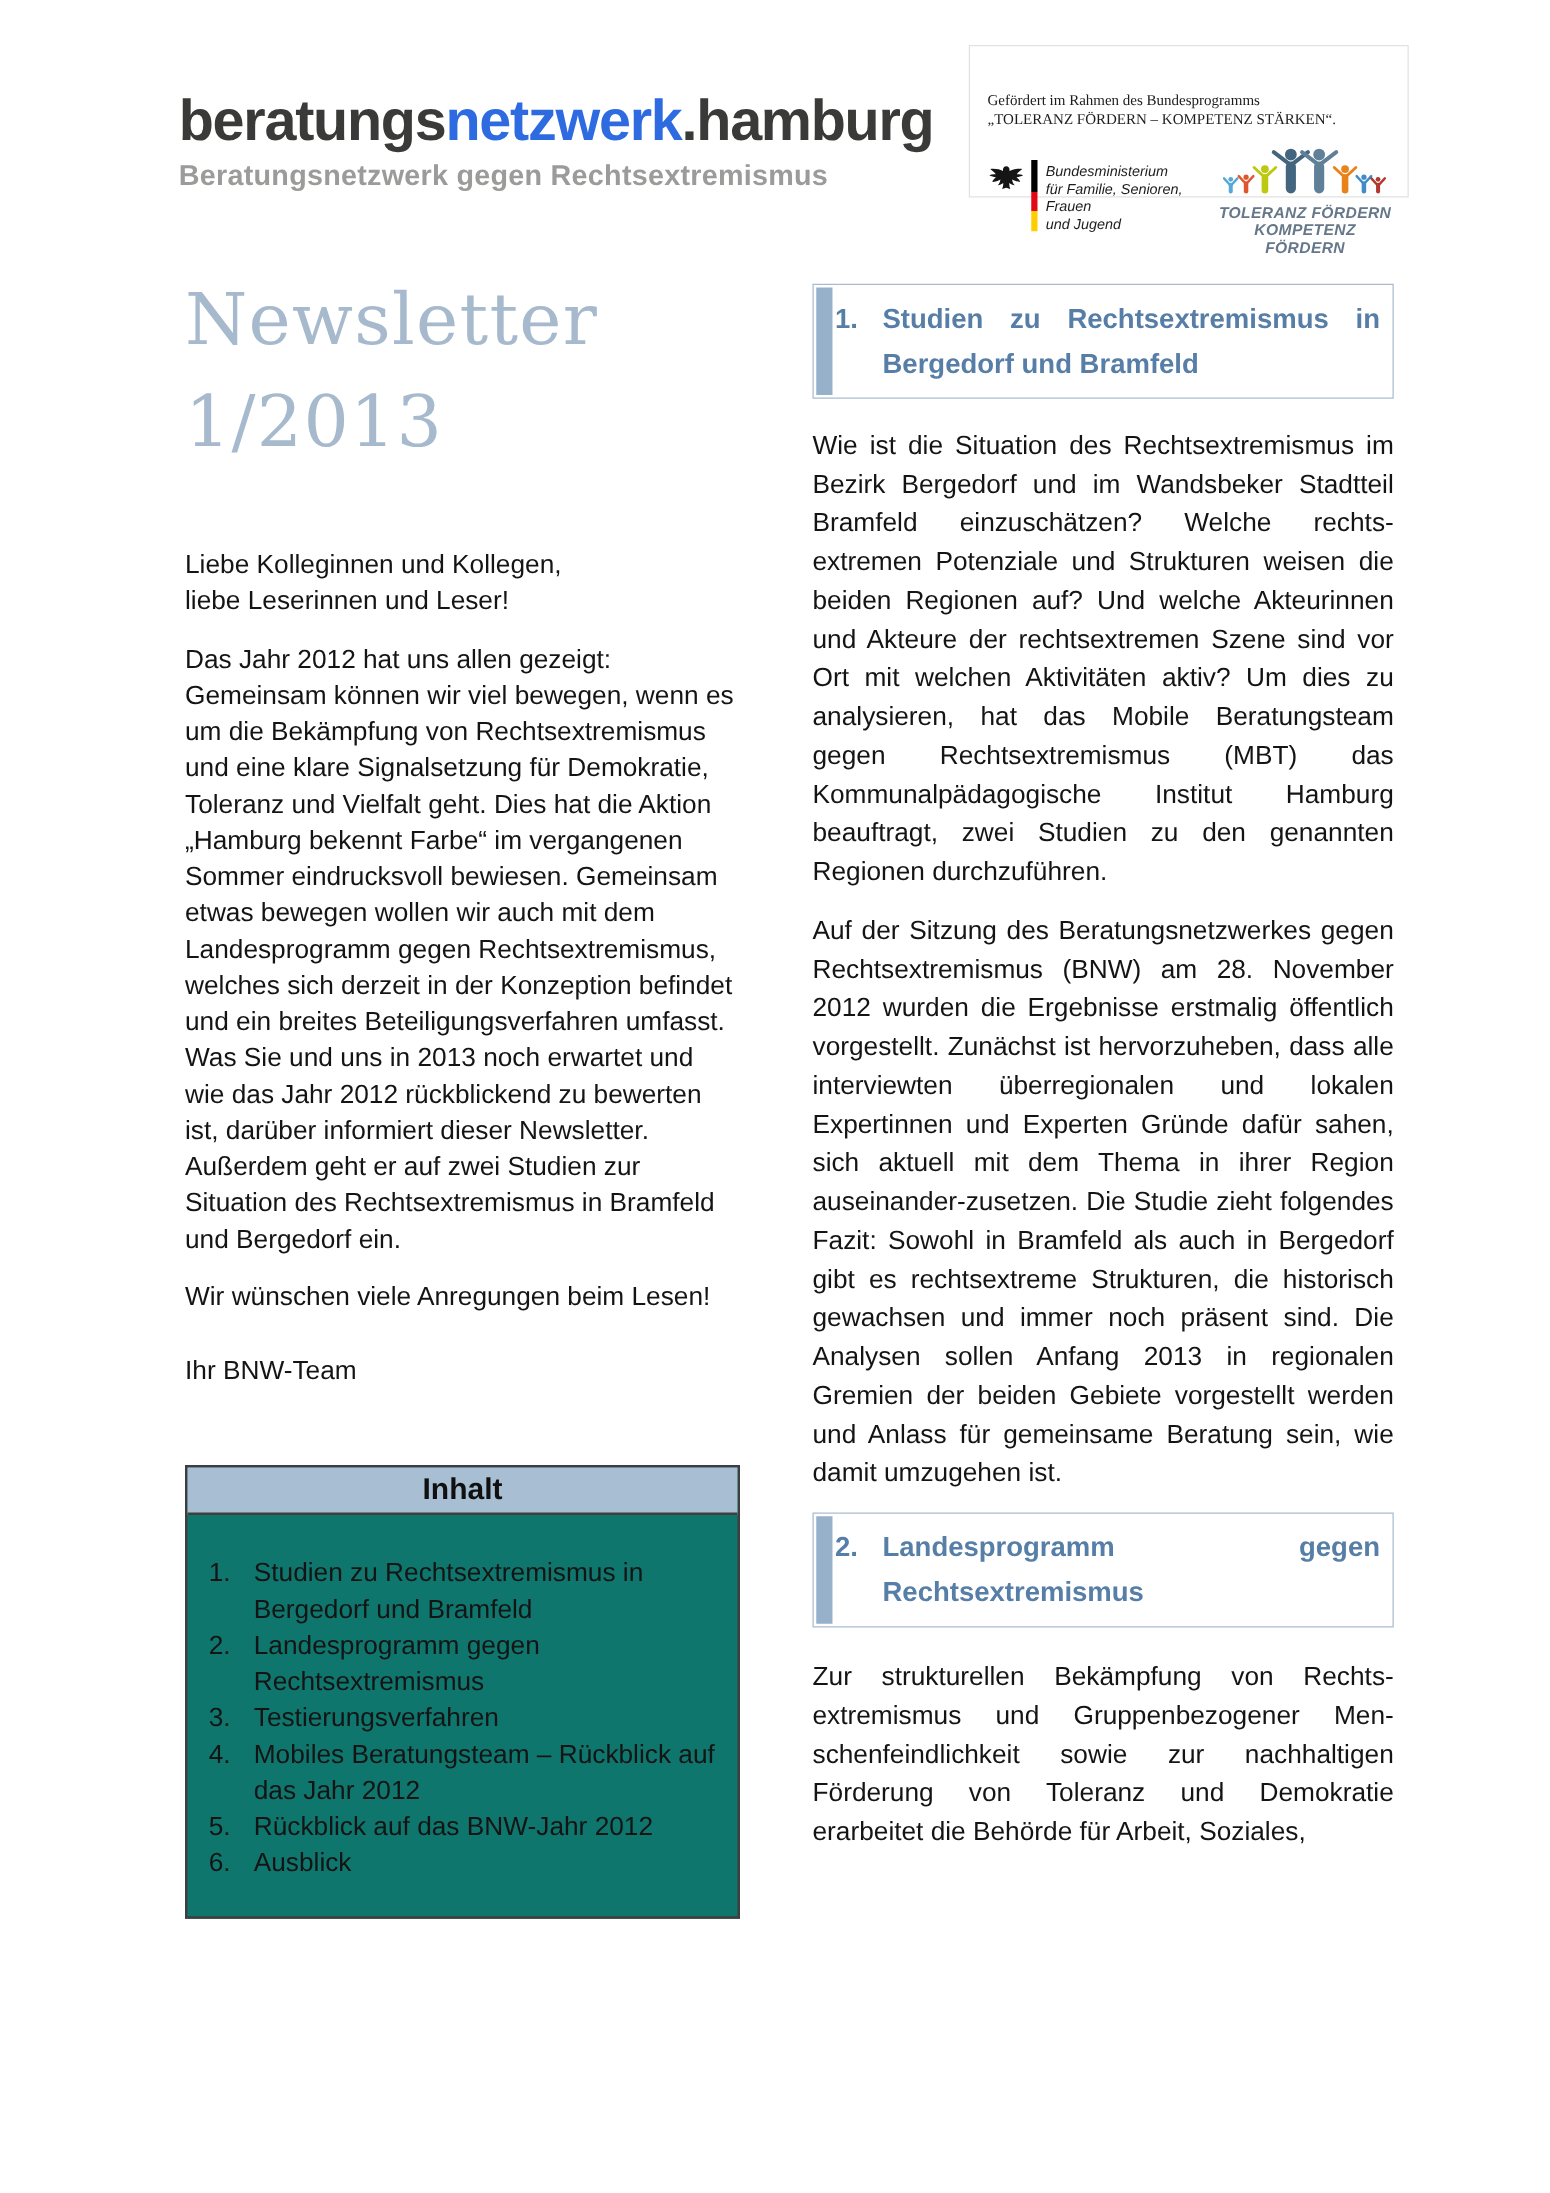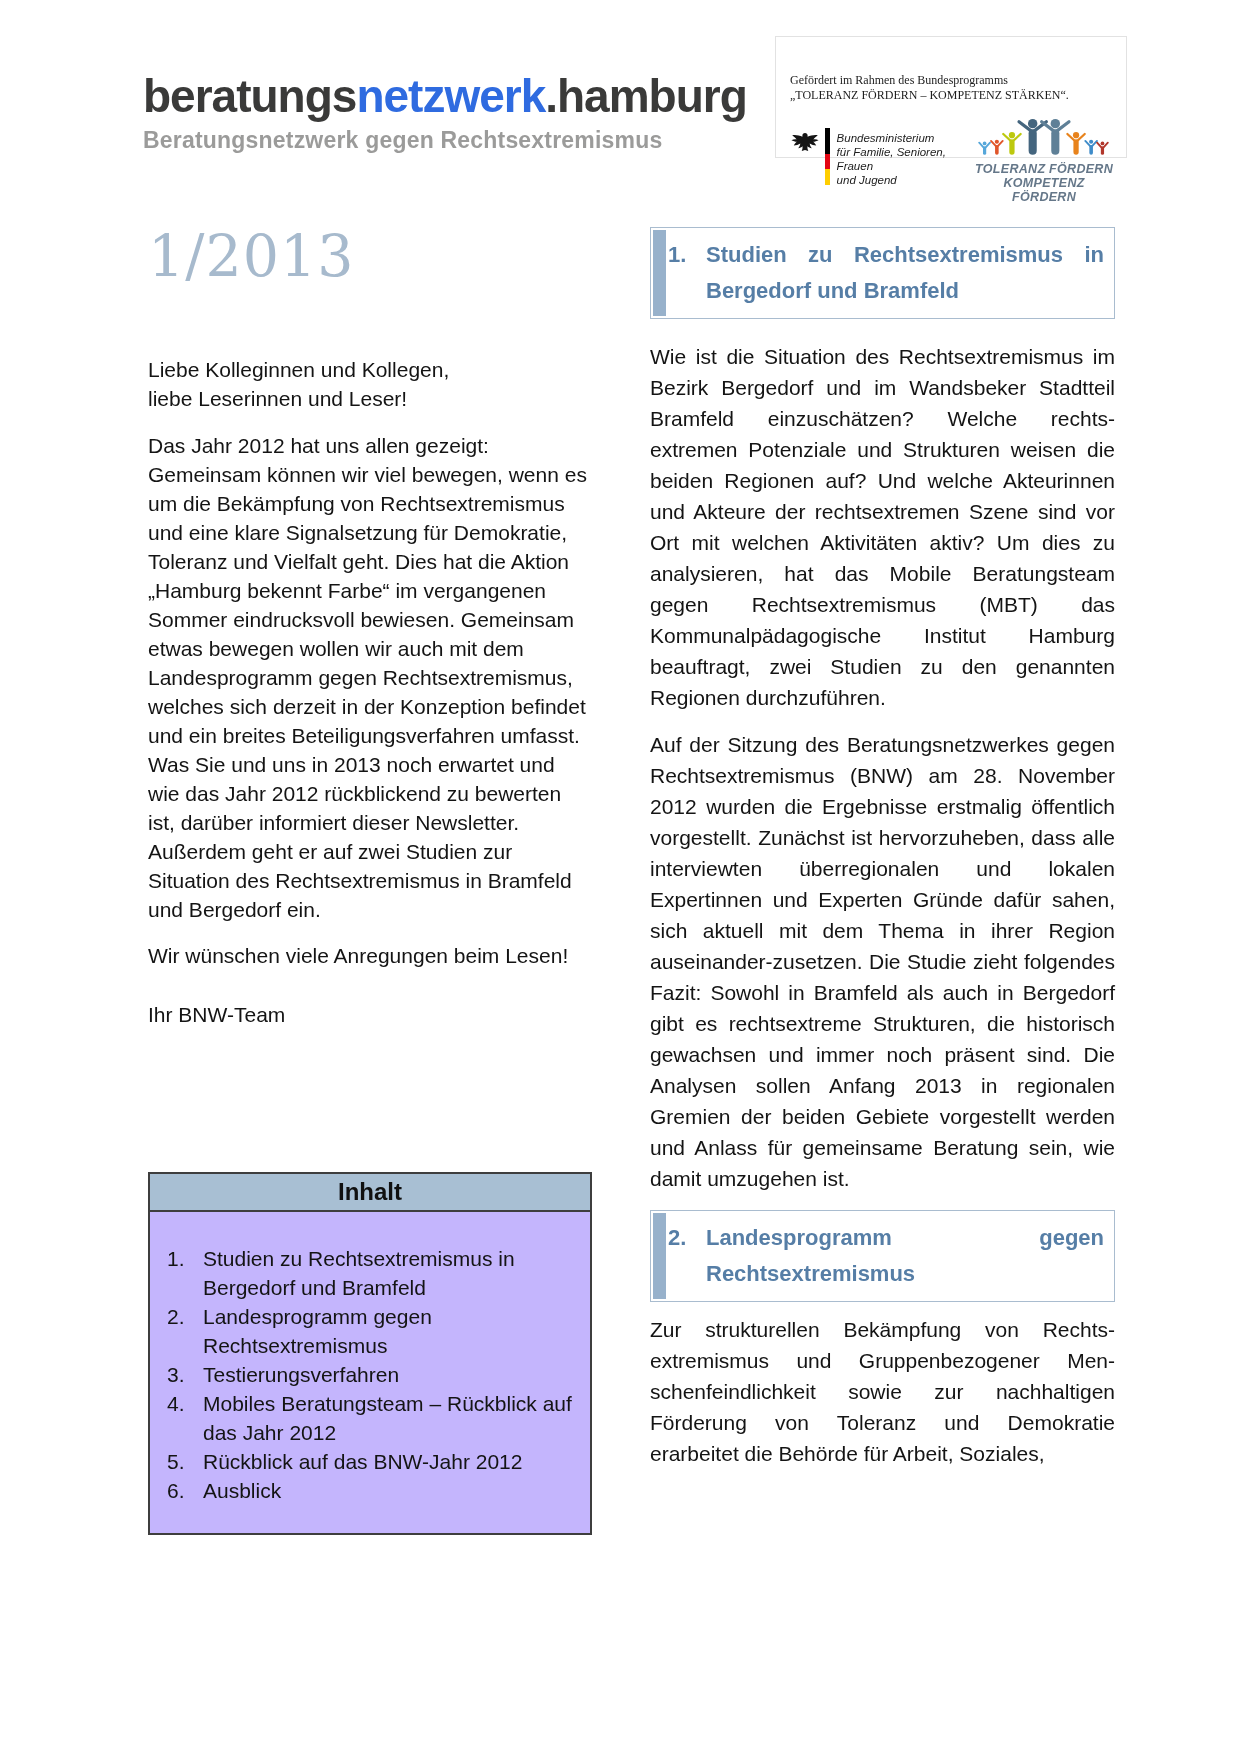--- a/index.html
+++ b/index.html
@@ -30,41 +30,41 @@
   .nl-title{margin:0;font-family:"DejaVu Serif","Liberation Serif",serif;font-weight:400;
             font-size:57px;line-height:82px;color:#a7bacd;letter-spacing:1px;}
   .body-text{font-size:21px;line-height:29px;color:#141414;}
   .greeting{margin-top:58px;}
   .intro{margin-top:18px;}
   .wish{margin-top:17px;}
   .sig{margin-top:30px;}
 
   
   .toc{position:absolute;left:148px;top:1172px;width:444px;box-sizing:border-box;
-       border:2px solid #3e3e3e;background:#c4b5fd;}
+       border:2px solid #3e3e3e;background:#0f766e;}
   .toc-header{background:#a8bfd3;border-bottom:2px solid #3e3e3e;height:36px;display:flex;
               align-items:center;justify-content:center;font-size:24px;font-weight:700;color:#101010;}
   .toc-body{padding:32px 14px 28px 17px;}
   .toc-row{display:flex;font-size:21px;line-height:29px;}
   .toc-num{flex:none;width:36px;}
   .toc-text{flex:1;}
 
   
   .col-right{position:absolute;left:650px;top:227px;width:465px;}
   .section-box{border:1px solid #a9bccf;display:flex;background:#fff;margin:0 0 22px 0;}
   .section-bar{flex:none;width:13px;background:#97b1cb;margin:2px;}
   .section-title{flex:1;padding:9px 10px 9px 6px;font-size:22px;font-weight:700;line-height:36px;
                  color:#567ea6;text-align:justify;}
   .hang{padding-left:38px;text-indent:-38px;}
   .num-inline{display:inline-block;width:38px;text-indent:0;}
   .para{font-size:21px;line-height:31px;text-align:justify;margin:0 0 16px 0;}
   .bullet{display:flex;margin:-8px 0 8px 0;}
   .bullet-dot{flex:none;width:9px;height:9px;border-radius:50%;background:#7e9cba;margin:11px 14px 0 5px;}
   .bullet-text{flex:1;font-size:21px;line-height:31px;text-align:justify;}
-  .sb2{margin-bottom:12px;}
+  .sb2{margin-bottom:24px;}
 </style>
 </head>
 <body>
 
 <div class="page">
 
   <header class="brand">
     <div class="brand-main"><span>beratungs</span><span class="accent">netzwerk</span><span>.hamburg</span></div>
     <div class="brand-sub">Beratungsnetzwerk gegen Rechtsextremismus</div>
   </header>
@@ -134,20 +134,21 @@
         <div class="program-text">
           <div>TOLERANZ FÖRDERN</div>
           <div>KOMPETENZ FÖRDERN</div>
         </div>
       </div>
     </div>
   </div>
 
   <section class="col-left">
     <h1 class="nl-title">
+      <div>Newsletter</div>
       <div>1/2013</div>
     </h1>
     <div class="body-text greeting">
       <div>Liebe Kolleginnen und Kollegen,</div>
       <div>liebe Leserinnen und Leser!</div>
     </div>
     <div class="body-text intro">Das Jahr 2012 hat uns allen gezeigt: Gemeinsam können wir viel bewegen, wenn es um die Bekämpfung von Rechtsextremismus und eine klare Signalsetzung für Demokratie, Toleranz und Vielfalt geht. Dies hat die Aktion „Hamburg bekennt Farbe“ im vergangenen Sommer eindrucksvoll bewiesen. Gemeinsam etwas bewegen wollen wir auch mit dem Landesprogramm gegen Rechtsextremismus, welches sich derzeit in der Konzeption befindet und ein breites Beteiligungsverfahren umfasst. Was Sie und uns in 2013 noch erwartet und wie das Jahr 2012 rückblickend zu bewerten ist, darüber informiert dieser Newsletter. Außerdem geht er auf zwei Studien zur Situation des Rechtsextremismus in Bramfeld und Bergedorf ein.</div>
     <div class="body-text wish">Wir wünschen viele Anregungen beim Lesen!</div>
     <div class="body-text sig">Ihr BNW-Team</div>
   </section>

